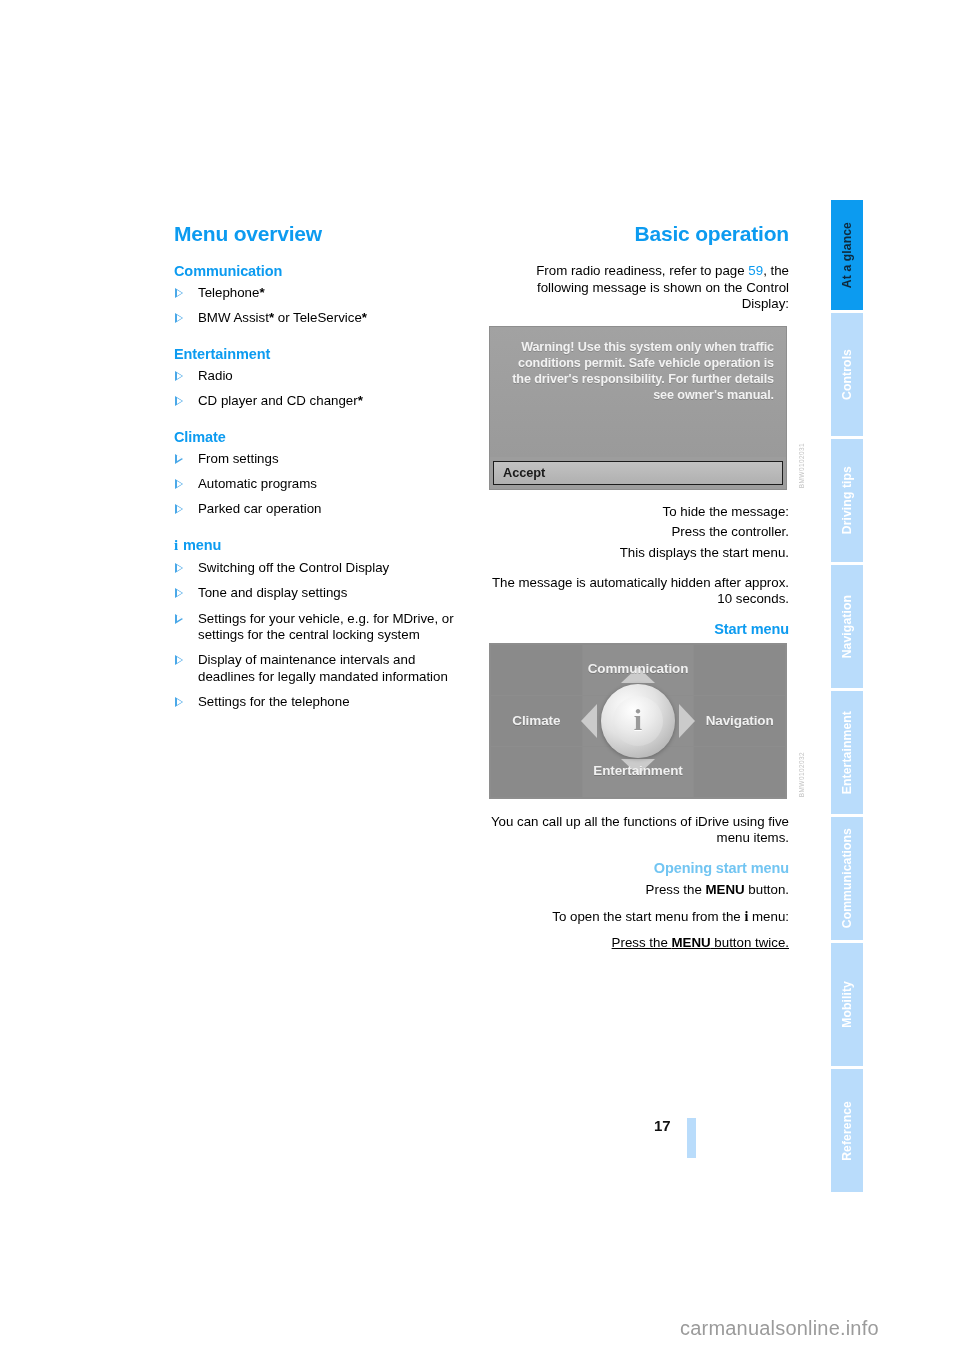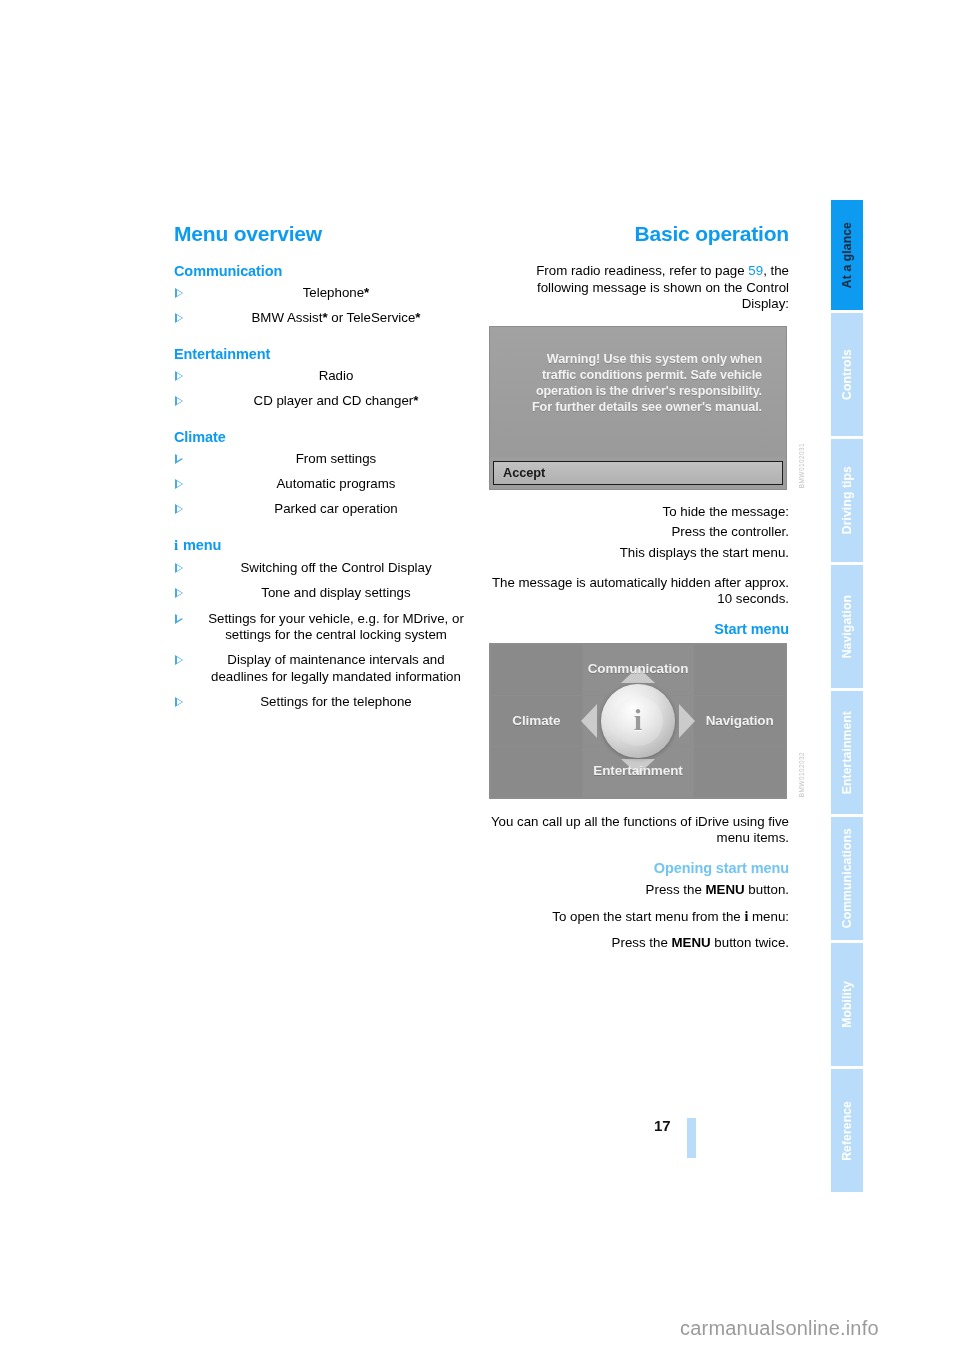--- a/index.html
+++ b/index.html
@@ -71,21 +71,20 @@
     list-style: none;
     margin: 0;
     padding: 0;
   }
   ul.bullets li {
     position: relative;
     padding-left: 24px;
     margin: 0 0 9px 0;
     font-size: 13.3px;
     line-height: 16.4px;
-    text-align: center;
   }
   ul.bullets li:last-child { margin-bottom: 0; }
   ul.bullets li .tri {
     position: absolute;
     left: 1px;
     top: 3px;
     width: 0; height: 0;
     border-top: 5px solid transparent;
     border-bottom: 5px solid transparent;
     border-left: 8px solid #ffffff;
@@ -117,21 +116,21 @@
     line-height: 0;
   }
 
   p.body {
     font-size: 13.3px;
     line-height: 16.6px;
     margin: 0 0 13px 0;
   }
   p.body.tightgap { margin-bottom: 10px; }
   p.body.nogap { margin-bottom: 4px; }
-  p.body:last-child { margin-bottom: 0; }
+  p.body:last-child { margin-bottom: 0; text-decoration: underline; }
 
   .pagelink { color: #0c9bf0; }
   .kbd { font-weight: bold; }
   .inline-i {
     font-family: "Liberation Serif", serif;
     font-weight: bold;
     font-size: 14px;
   }
 
   
@@ -146,21 +145,21 @@
     background: #9d9d9d;
     box-sizing: border-box;
   }
   .cd-message {
     padding: 12px 12px 10px 12px;
     height: 130px;
     box-sizing: border-box;
     background: linear-gradient(180deg,#a2a2a2 0%, #9a9a9a 100%);
   }
   .cd-message p {
-    margin: 12px;
+    margin: 0;
     color: #f2f2f2;
     font-size: 12.6px;
     line-height: 16.2px;
     font-weight: bold;
     text-shadow: 0 1px 0 rgba(0,0,0,0.16);
     letter-spacing: -0.1px;
   }
   .cd-accept {
     margin: 4px 3px 4px 3px;
     height: 24px;

